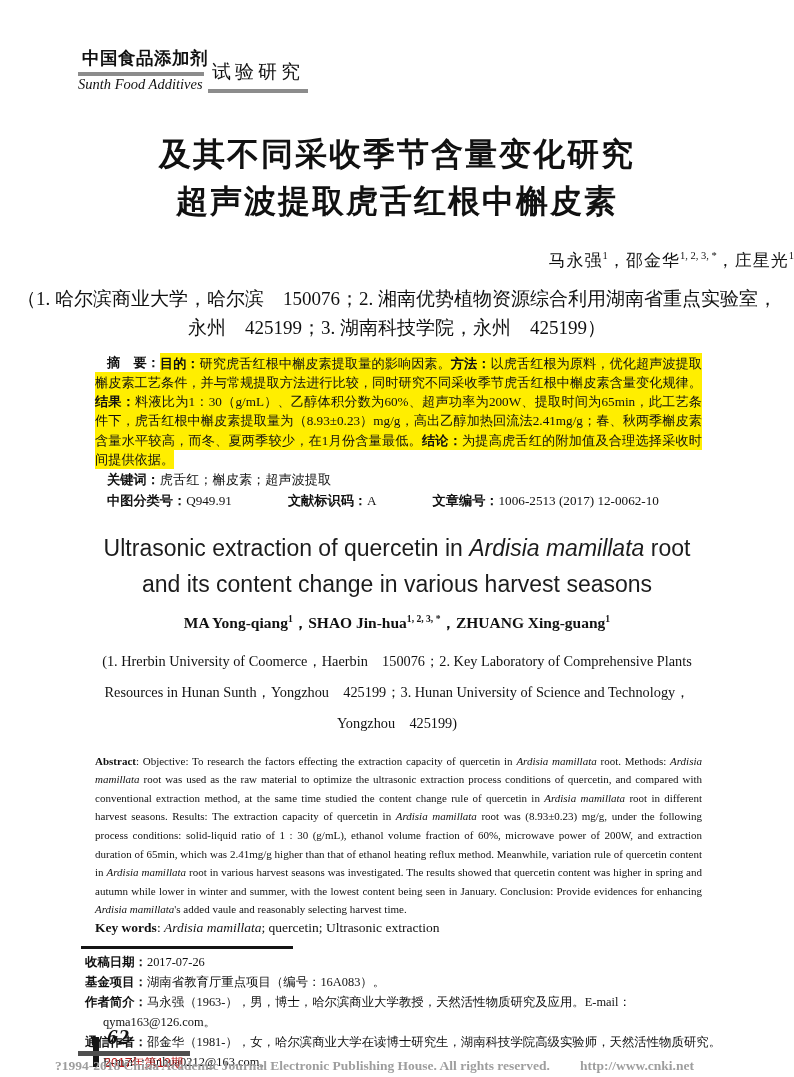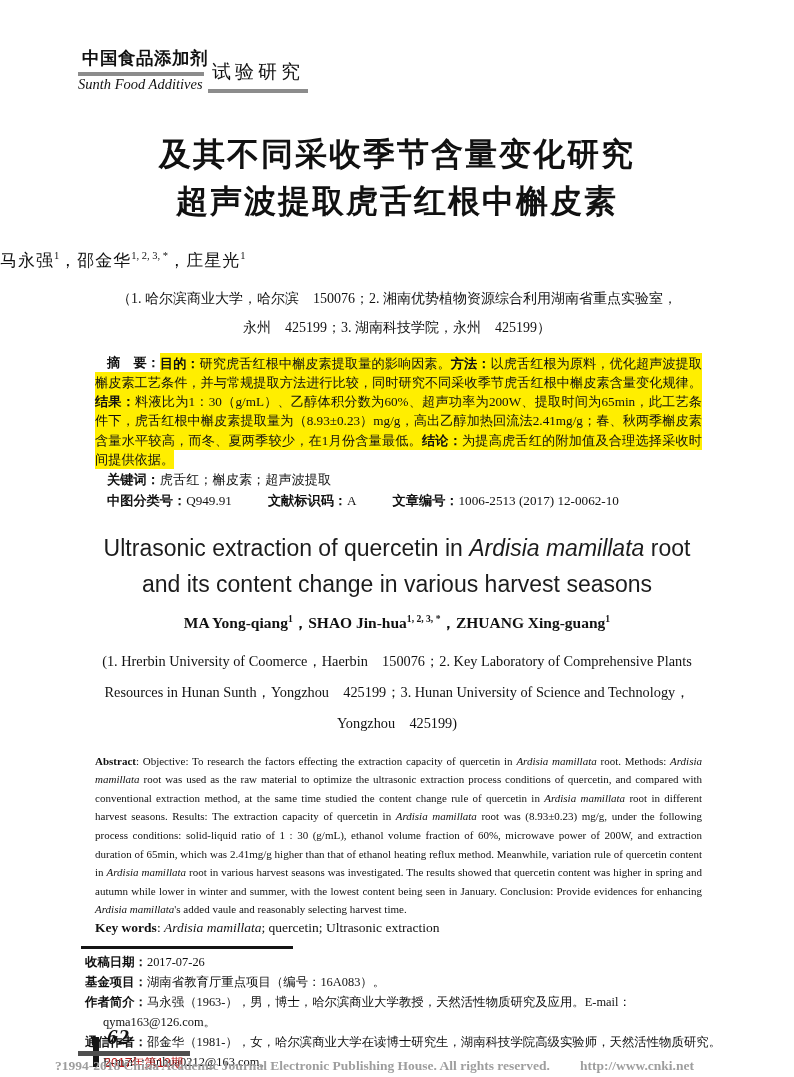--- a/index.html
+++ b/index.html
@@ -26,30 +26,30 @@
            font-family:"Liberation Sans","DejaVu Sans",sans-serif;text-align:right;}
   .logo-bar{height:4px;background:var(--bar_gray);margin-top:2px;width:126px;}
   .logo-en{font-style:italic;font-size:14.5px;margin-top:0;white-space:nowrap;}
   .logo-column{font-size:19px;letter-spacing:4px;padding:0 4px 4px 4px;margin-left:0;
                border-bottom:4px solid var(--bar_gray);white-space:nowrap;}
 
   
   .title-cn{margin:38px 0 0 0;text-align:center;font-size:32px;font-weight:bold;
             letter-spacing:2px;line-height:47px;font-family:"Liberation Sans","DejaVu Sans",sans-serif;}
   .title-cn .tline{display:block;}
-  .authors-cn{text-align:left;margin-top:24px;font-size:17px;letter-spacing:1px;}
+  .authors-cn{text-align:right;margin-top:24px;font-size:17px;letter-spacing:1px;}
   .affil{text-align:center;}
-  .affil-cn{margin-top:12px;font-size:14px;line-height:29px;}
+  .affil-cn{margin-top:12px;font-size:19px;line-height:29px;}
 
   
   .abs-cn{margin:11px 92px 0 95px;font-size:13.2px;line-height:19.3px;
           text-align:justify;text-indent:12px;}
   .kw-cn{margin:1px 92px 0 95px;font-size:13.2px;line-height:19.3px;text-indent:12px;}
   .meta-row{margin:2px 92px 0 107px;font-size:13.2px;line-height:19.3px;
-            display:flex;gap:36px;white-space:nowrap;}
+            display:flex;gap:56px;white-space:nowrap;}
 
   
   .title-en{margin:20px 0 0 0;text-align:center;font-weight:normal;font-size:23px;
             line-height:36px;color:#1c1c1c;
             font-family:"Liberation Sans","DejaVu Sans",sans-serif;}
   .title-en .tline{display:block;}
   .authors-en{text-align:center;margin-top:11px;font-size:15.5px;}
   .affil-en{margin-top:11px;font-size:14.3px;line-height:31px;}
   .abs-en{margin:13px 92px 0 95px;font-size:11px;line-height:18.6px;text-align:justify;}
   .kw-en{margin:0 92px 0 95px;font-size:13.5px;line-height:18.6px;}

